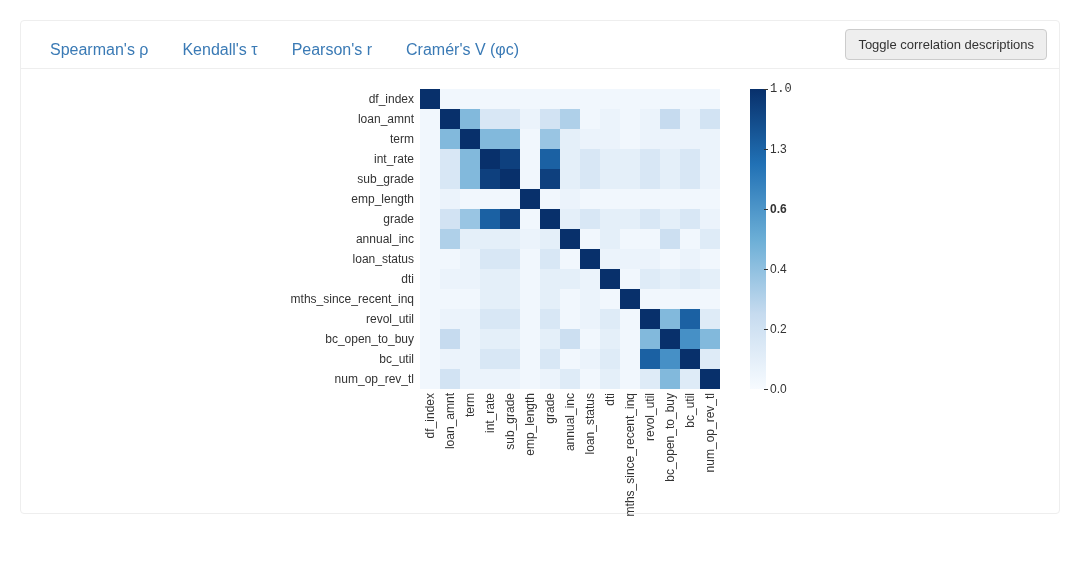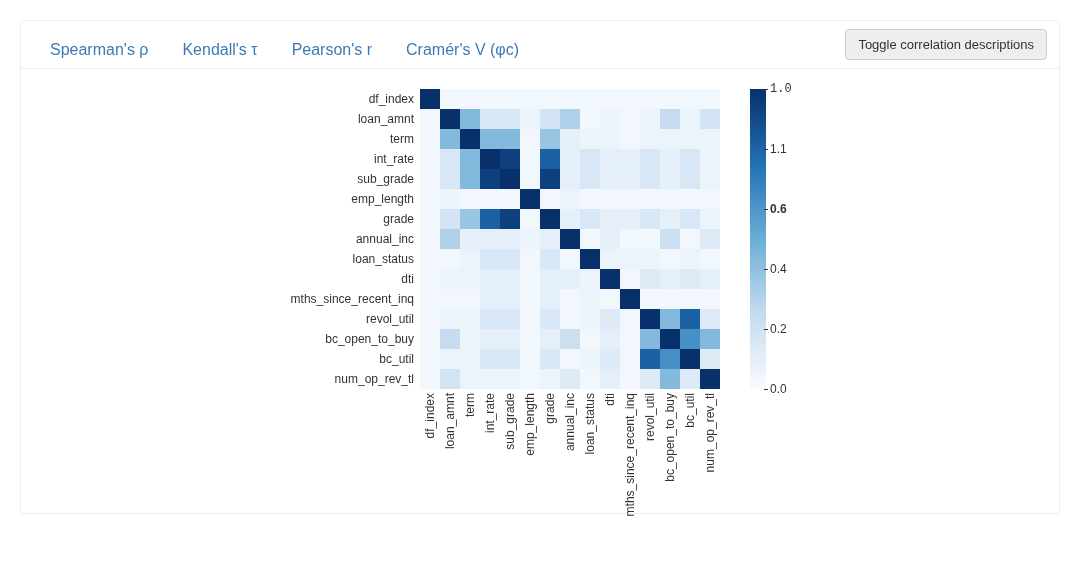--- a/index.html
+++ b/index.html
@@ -511,20 +511,20 @@
             </div>
           </div>
         </div>
       <div class="colorbar-wrap">
         <div class="colorbar"></div>
         <div class="cb-ticks" id="cb-ticks">
             <div class="cb-tick" style="top: 300px;">0.0</div>
             <div class="cb-tick" style="top: 240px;">0.2</div>
             <div class="cb-tick" style="top: 180px;">0.4</div>
             <div class="cb-tick" style="top: 120px; font-weight: bold;">0.6</div>
-            <div class="cb-tick" style="top: 60px;">1.1</div>
+            <div class="cb-tick" style="top: 60px;">1.3</div>
             <div class="cb-tick" style="top: 0px; font-family: Liberation Mono, monospace;">1.0</div>
           </div>
       </div>
     </div>
   </div>
 
 </div>
 
 </body></html>

